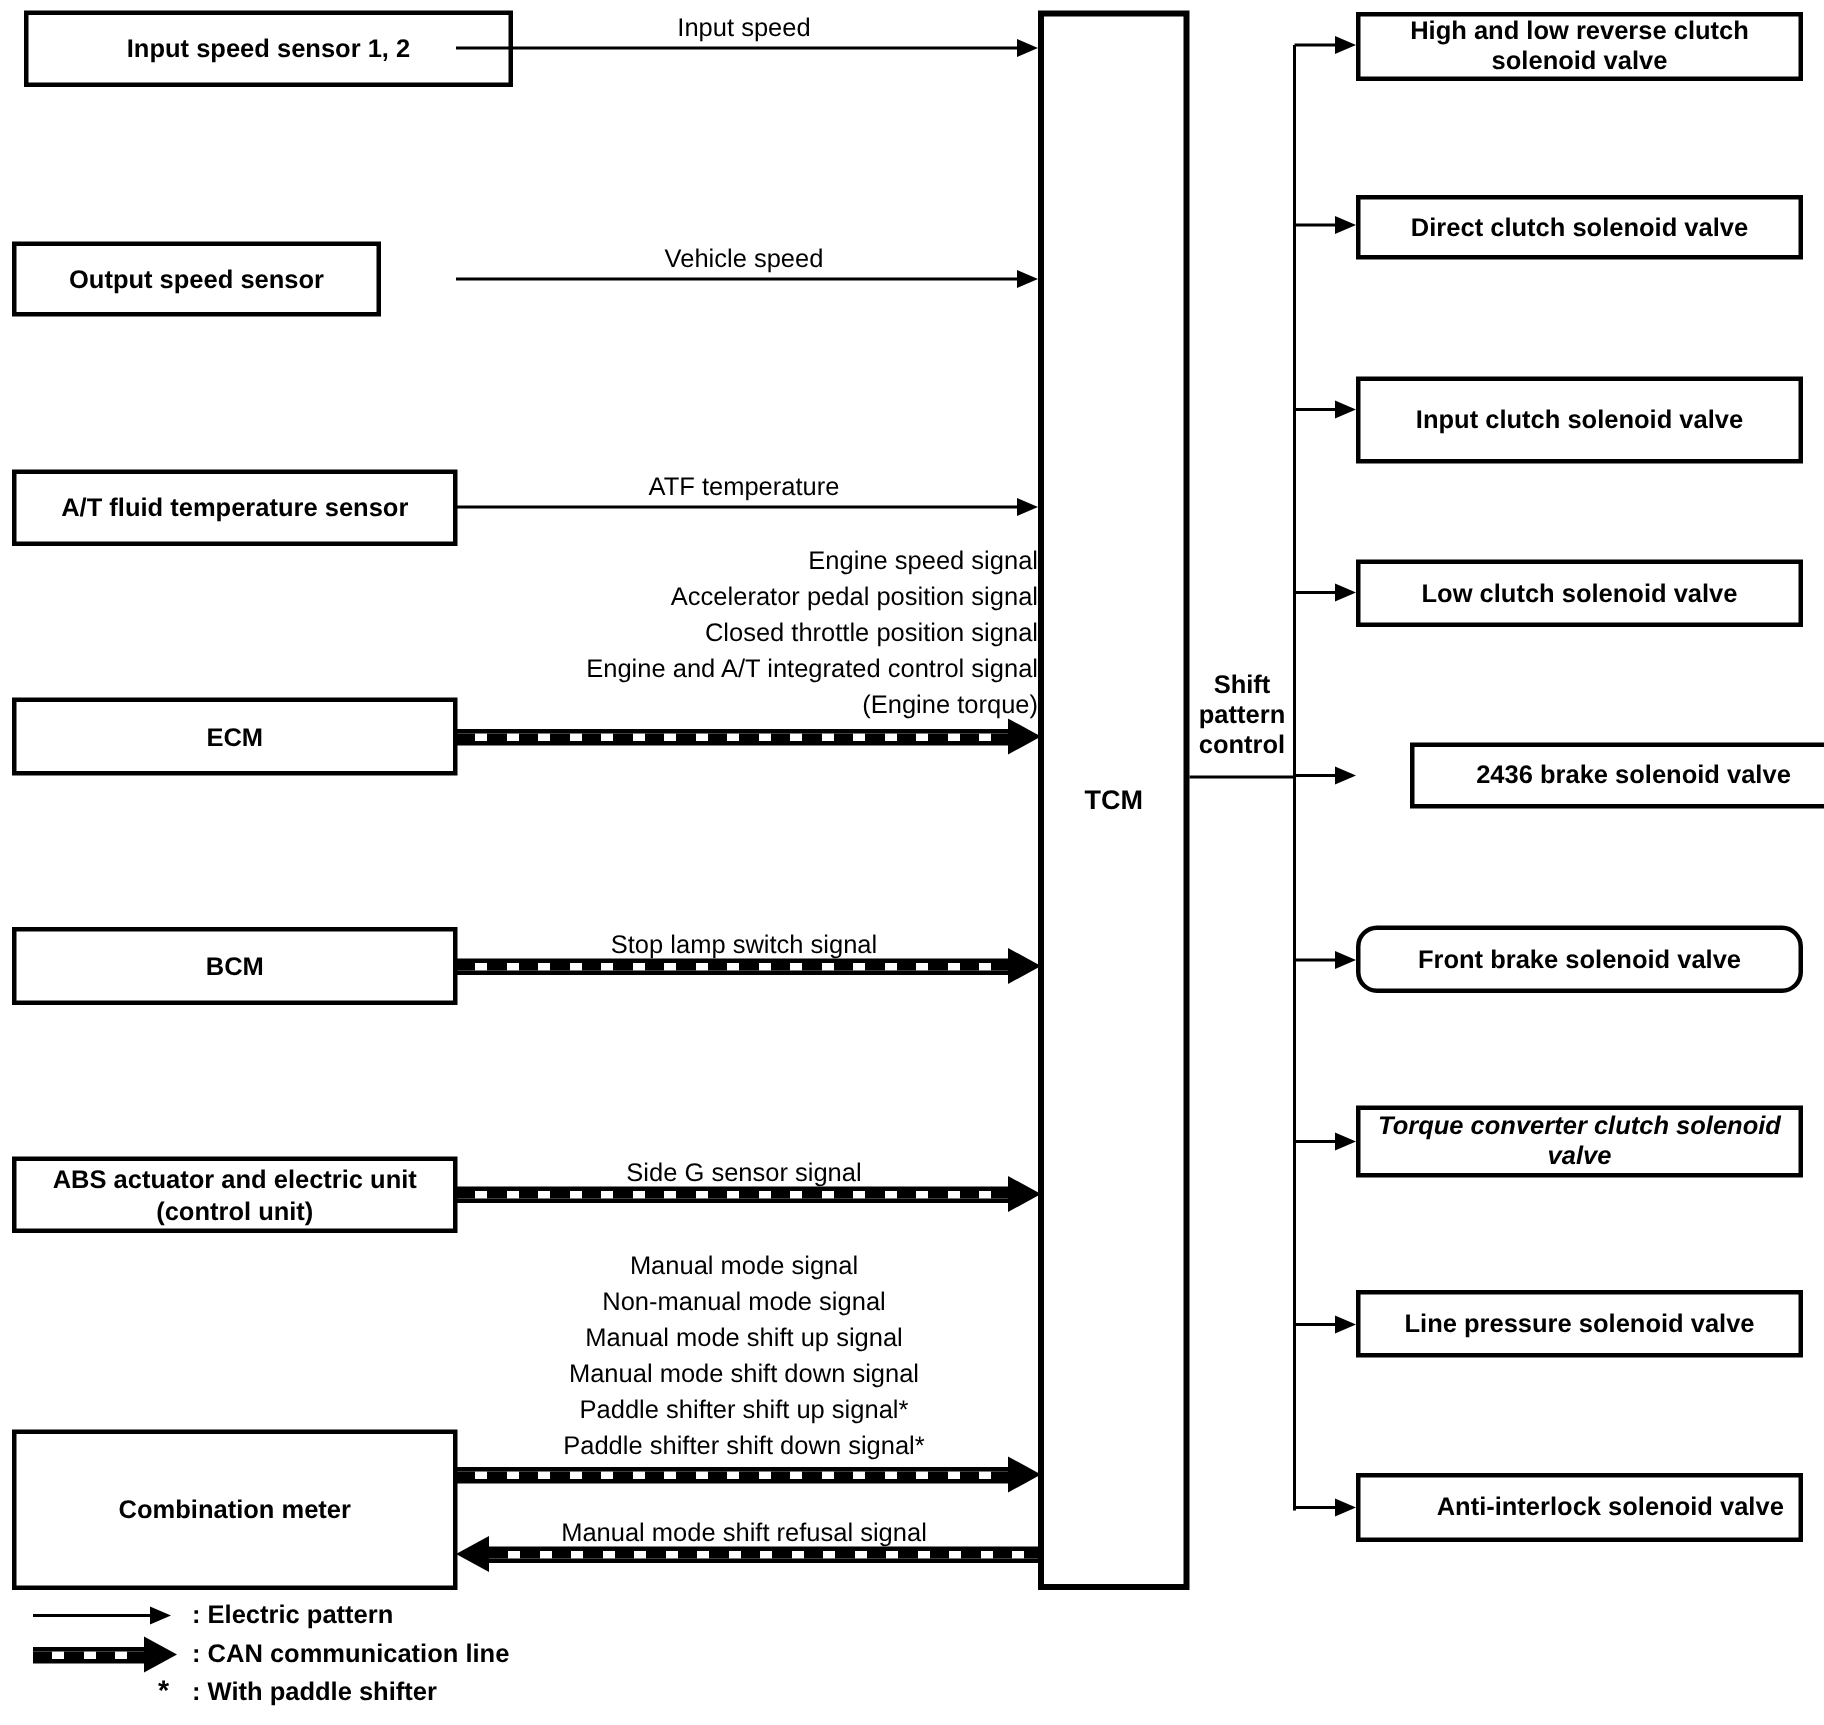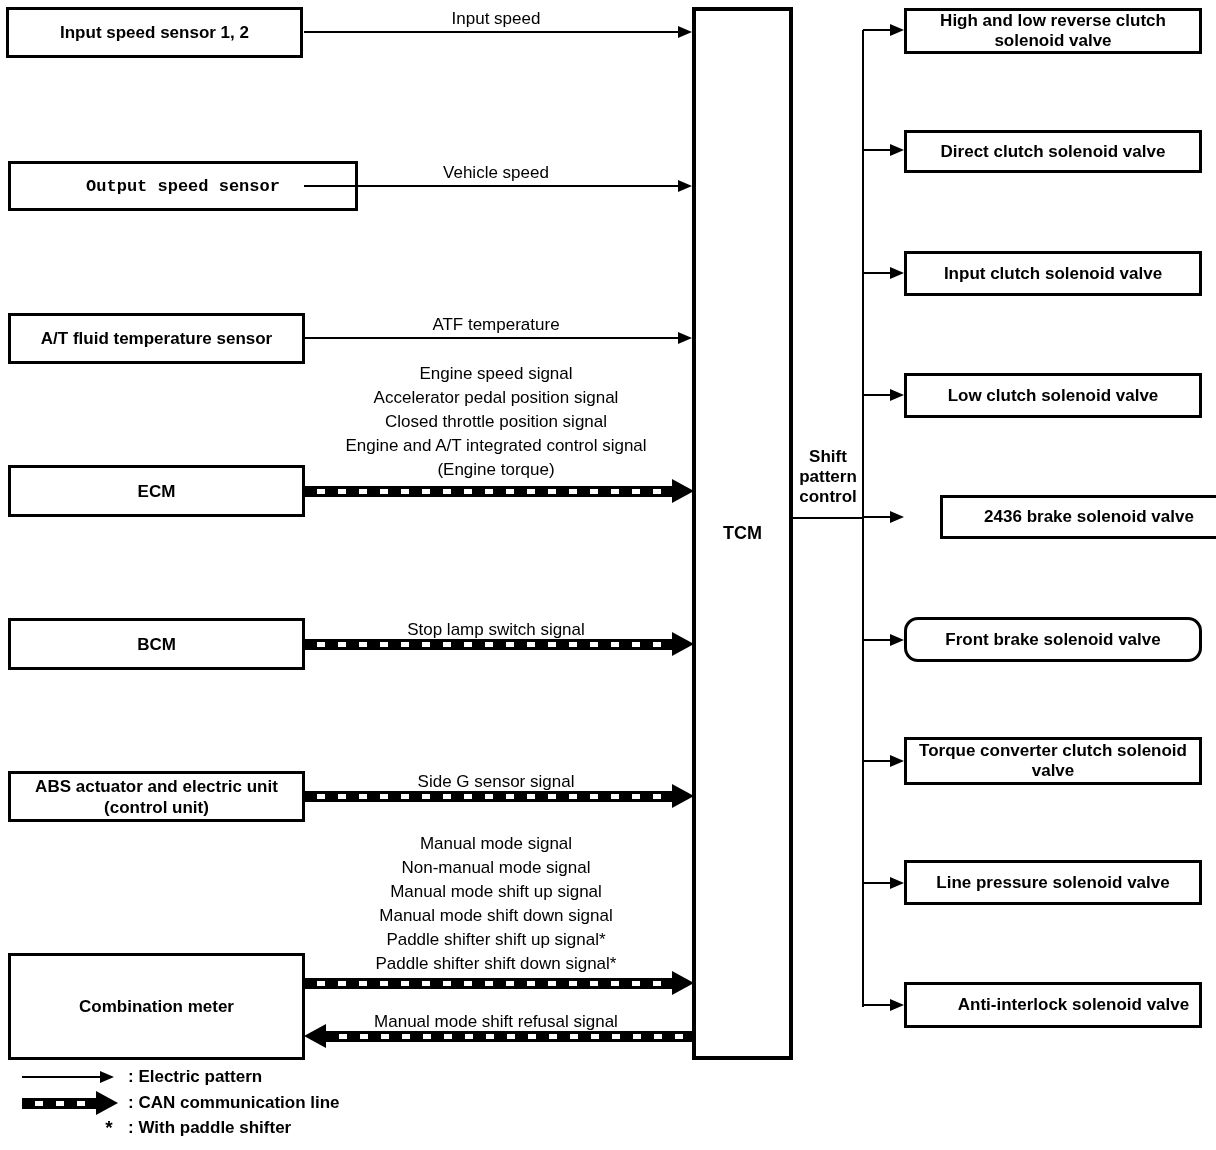--- a/index.html
+++ b/index.html
@@ -82,22 +82,22 @@
     position: absolute;
     font-weight: bold; font-size: 19px; line-height: 22px;
     text-align: center;
   }
 </style>
 </head>
 <body>
 
 <div id="canvas">
 
-  <div class="box" style="left:6px; top:7px;  width:297px; height:51px;">Input speed sensor 1, 2</div>
-  <div class="box" style="left:8px; top:161px; width:350px; height:50px;font-family:Liberation Mono, monospace;">Output speed sensor</div>
+  <div class="box" style="left:16px; top:7px;  width:326px; height:51px;">Input speed sensor 1, 2</div>
+  <div class="box" style="left:8px; top:161px; width:246px; height:50px;">Output speed sensor</div>
   <div class="box" style="left:8px; top:313px; width:297px; height:51px;">A/T fluid temperature sensor</div>
   <div class="box" style="left:8px; top:465px; width:297px; height:52px;">ECM</div>
   <div class="box" style="left:8px; top:618px; width:297px; height:52px;">BCM</div>
   <div class="box" style="left:8px; top:771px; width:297px; height:51px;">ABS actuator and electric unit
 (control unit)</div>
   <div class="box" style="left:8px; top:953px; width:297px; height:107px;">Combination meter</div>
 
   <div class="box tcm-box" style="left:692px; top:7px; width:101px; height:1053px;">TCM</div>
 
   <div class="shift-label">Shift
@@ -112,21 +112,21 @@
   <div class="eline" style="left:304px; top:185px; width:374px;"></div>
   <div class="earrow" style="left:678px; top:180px;"></div>
   <div class="sig-label one-line" style="top:162px;">Vehicle speed</div>
 
   <div class="eline" style="left:304px; top:337px; width:374px;"></div>
   <div class="earrow" style="left:678px; top:332px;"></div>
   <div class="sig-label one-line" style="top:314px;">ATF temperature</div>
 
   <div class="canbar" style="left:304px; top:486px; width:368px;"></div>
   <div class="canarrow" style="left:672px; top:479px;"></div>
-  <div class="sig-label" style="top:362px;">Engine speed signal
+  <div class="sig-label" style="top:362px;text-align:right;">Engine speed signal
 Accelerator pedal position signal
 Closed throttle position signal
 Engine and A/T integrated control signal
 (Engine torque)</div>
 
   <div class="canbar" style="left:304px; top:639px; width:368px;"></div>
   <div class="canarrow" style="left:672px; top:632px;"></div>
   <div class="sig-label one-line" style="top:619px;">Stop lamp switch signal</div>
 
   <div class="canbar" style="left:304px; top:791px; width:368px;"></div>
@@ -162,25 +162,25 @@
   <div class="earrow" style="left:890px; top:634px;"></div>
   <div class="eline" style="left:863px; top:760px; width:27px;"></div>
   <div class="earrow" style="left:890px; top:755px;"></div>
   <div class="eline" style="left:863px; top:882px; width:27px;"></div>
   <div class="earrow" style="left:890px; top:877px;"></div>
   <div class="eline" style="left:863px; top:1004px; width:27px;"></div>
   <div class="earrow" style="left:890px; top:999px;"></div>
 
   <div class="box right-box" style="left:904px; top:8px;   width:298px; height:46px;">High and low reverse clutch solenoid valve</div>
   <div class="box right-box" style="left:904px; top:130px; width:298px; height:43px;">Direct clutch solenoid valve</div>
-  <div class="box right-box" style="left:904px; top:251px; width:298px; height:45px;">Input clutch solenoid valve</div>
+  <div class="box right-box" style="left:904px; top:251px; width:298px; height:58px;">Input clutch solenoid valve</div>
   <div class="box right-box" style="left:904px; top:373px; width:298px; height:45px;">Low clutch solenoid valve</div>
   <div class="box right-box" style="left:940px; top:495px; width:298px; height:44px;">2436 brake solenoid valve</div>
   <div class="box right-box" style="left:904px; top:617px; width:298px; height:45px;border-radius:14px;">Front brake solenoid valve</div>
-  <div class="box right-box" style="left:904px; top:737px; width:298px; height:48px;">Torque converter clutch solenoid valve</div>
+  <div class="box right-box" style="left:904px; top:737px; width:298px; height:48px;font-style:italic;">Torque converter clutch solenoid valve</div>
   <div class="box right-box" style="left:904px; top:860px; width:298px; height:45px;">Line pressure solenoid valve</div>
   <div class="box right-box" style="left:904px; top:982px; width:298px; height:46px;padding-left:41px;">Anti-interlock solenoid valve</div>
 
   <div class="eline" style="left:22px; top:1076px; width:78px;"></div>
   <div class="earrow" style="left:100px; top:1071px;"></div>
   <div class="lgd-label" style="left:128px; top:1066px;">: Electric pattern</div>
 
   <div class="canbar" style="left:22px; top:1098px; width:74px;"></div>
   <div class="canarrow" style="left:96px; top:1091px;"></div>
   <div class="lgd-label" style="left:128px; top:1092px;">: CAN communication line</div>

